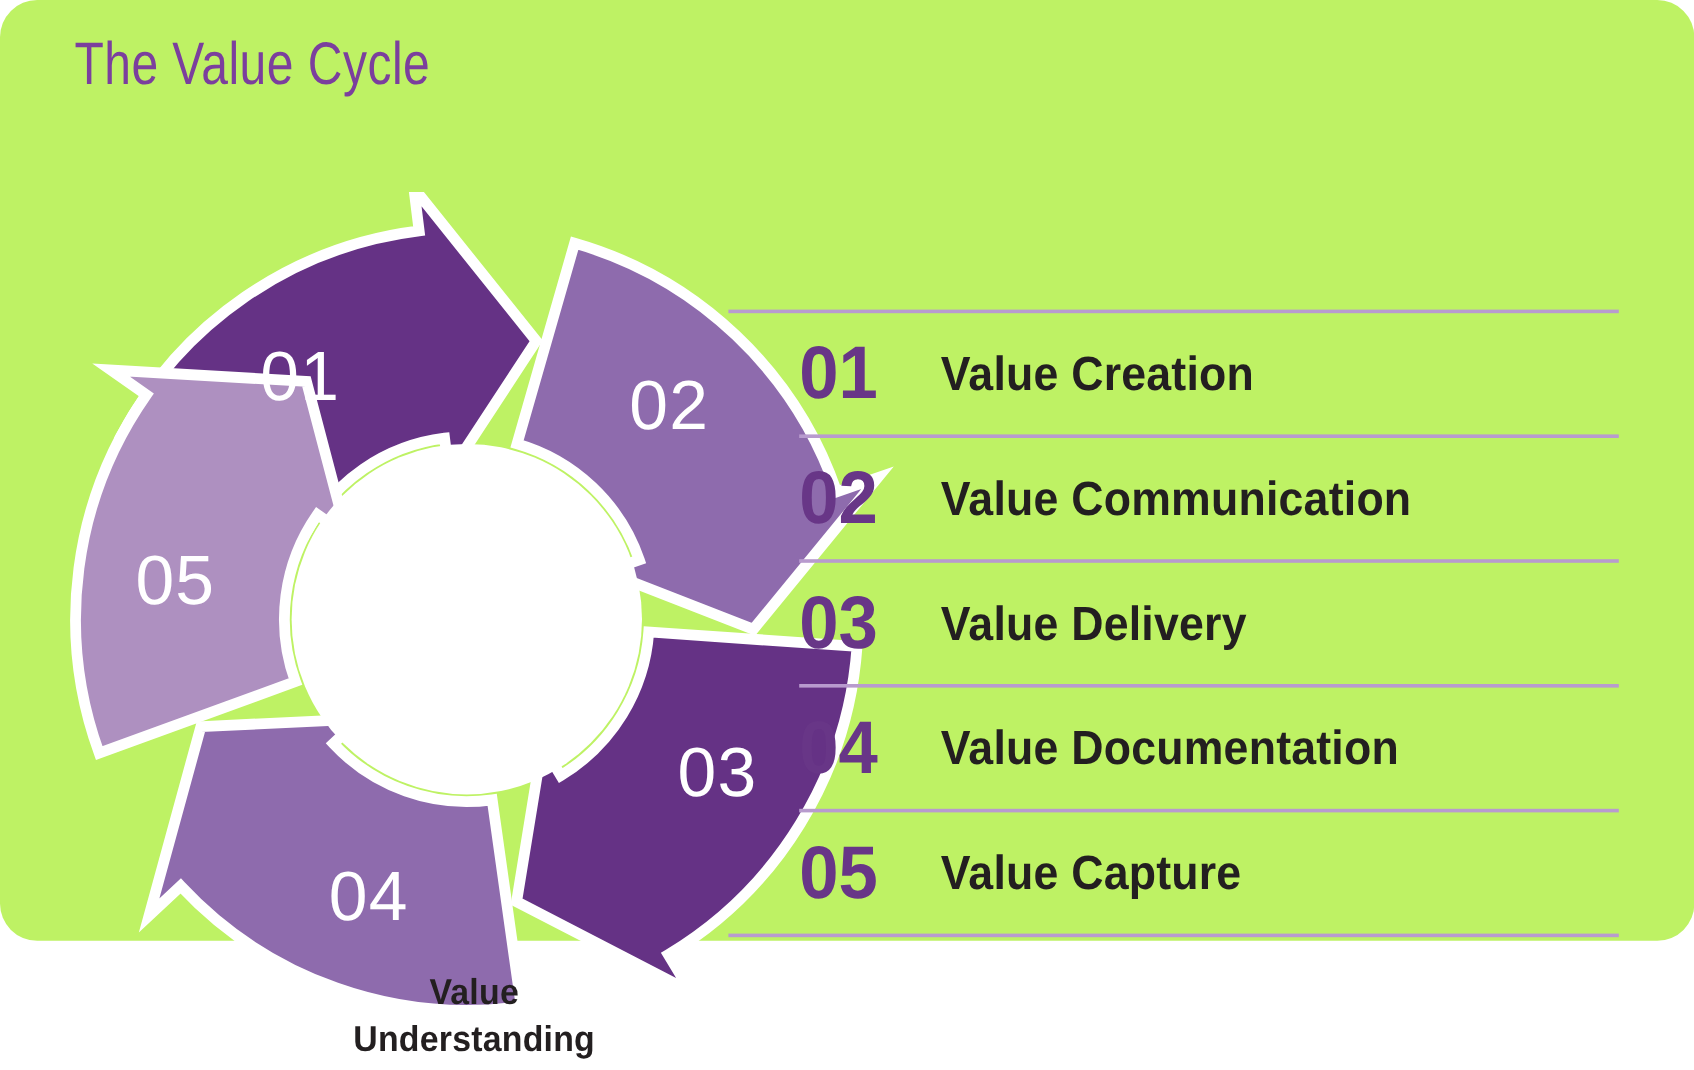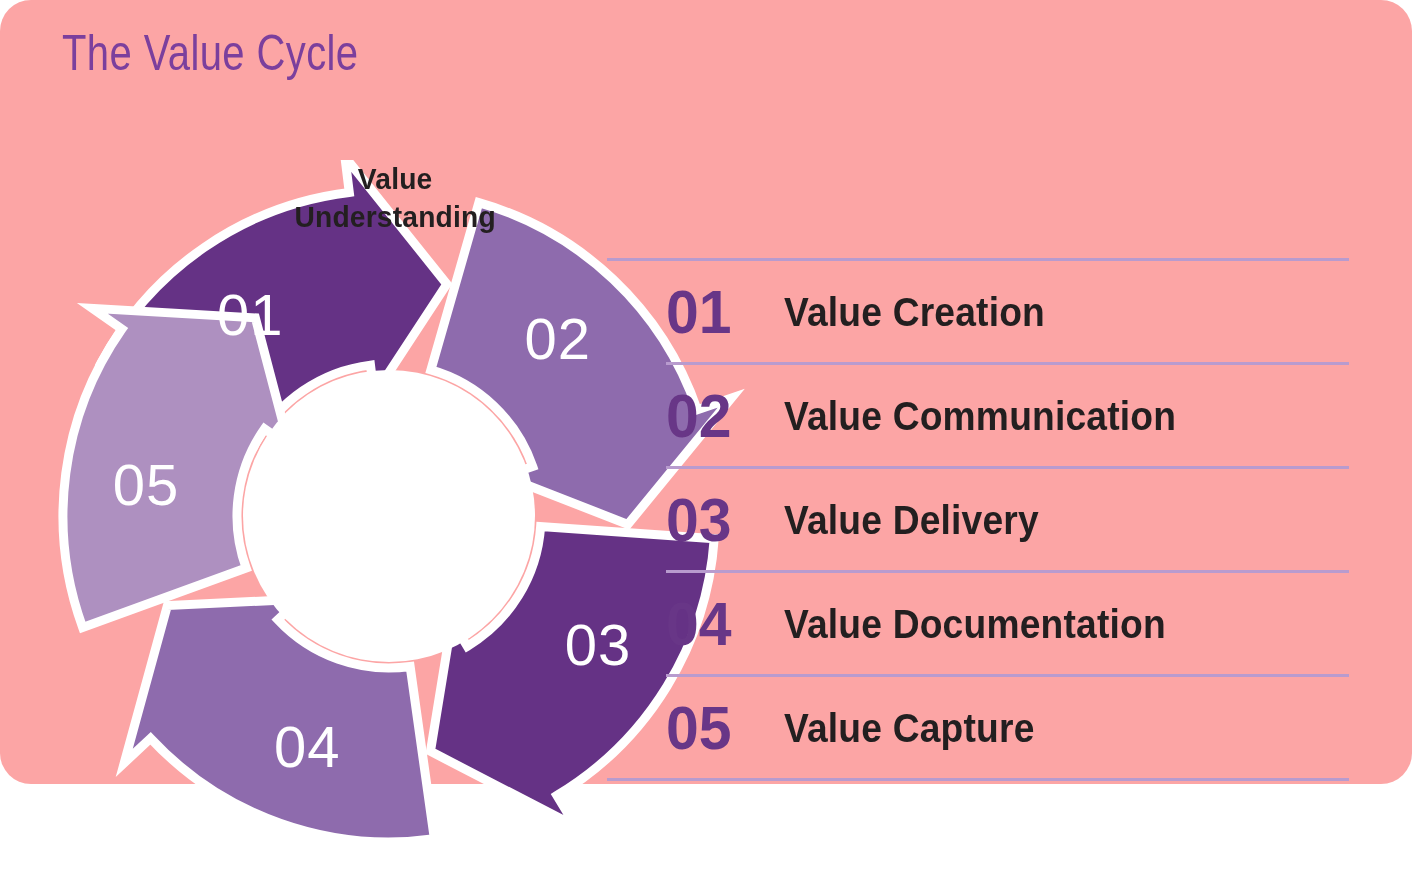--- a/index.html
+++ b/index.html
@@ -7,21 +7,21 @@
     margin: 0; padding: 0;
     width: 1412px; height: 892px;
     background: #ffffff;
     font-family: "Liberation Sans", sans-serif;
     overflow: hidden;
   }
   #page {
     position: relative;
     width: 1412px;
     height: 784px;
-    background: #fca5a5;
+    background: #bef264;
     border-radius: 31px;
   }
 
   
   #title {
     position: absolute;
     left: 62px;
     top: 26px;
     font-family: "Liberation Sans Narrow", "Liberation Sans", sans-serif;
     font-size: 50px;
@@ -49,25 +49,25 @@
     font-size: 58px;
     font-weight: 300;
     fill: #ffffff;
     letter-spacing: 1px;
   }
 
   
   #center-label {
     position: absolute;
     left: 40px;
-    top: 160px;
+    top: 176px;
     width: 710px;
     height: 710px;
     display: flex;
-    align-items: flex-start;
+    align-items: flex-end;
     justify-content: center;
     pointer-events: none;
   }
   #center-label .ctext {
     text-align: center;
     font-family: "Liberation Sans Narrow", "Liberation Sans", sans-serif;
     font-weight: 700;
     font-size: 30px;
     color: #231f20;
     line-height: 1.28;

